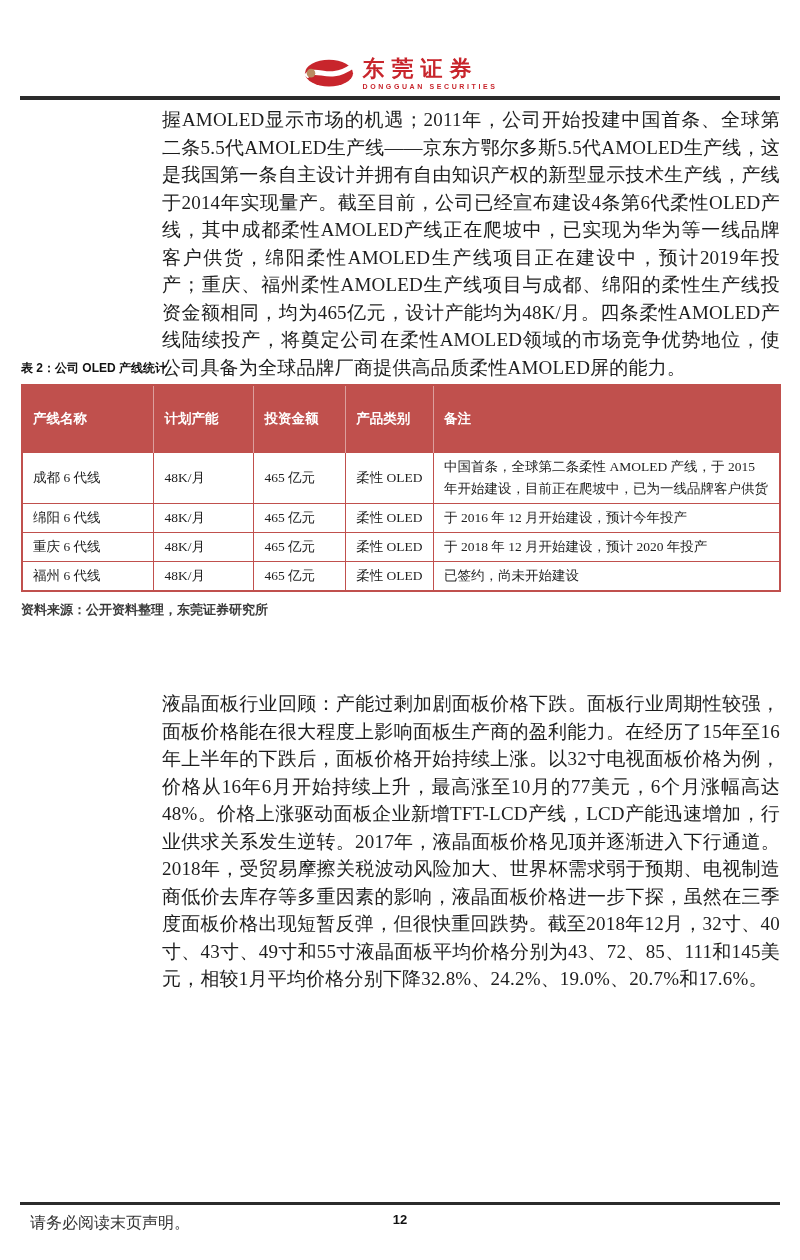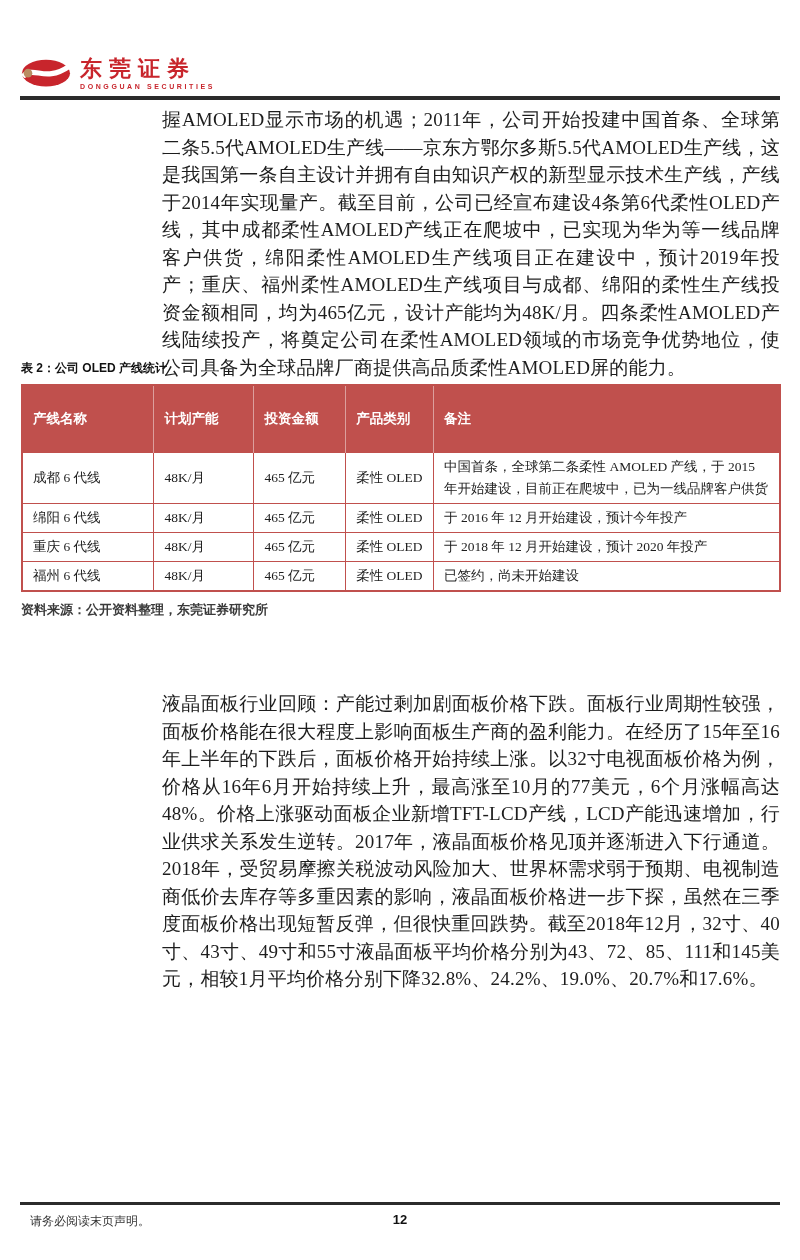--- a/index.html
+++ b/index.html
@@ -6,21 +6,21 @@
   html,body { background:#e9e9e9; }
   .page {
     width:800px; height:1260px; margin:0 auto; background:#ffffff;
     position:relative; overflow:hidden;
     font-family:"Liberation Serif","DejaVu Serif",serif;
     color:#1c1c1c;
   }
   
   .header {
     position:absolute; top:54px; left:20px; right:20px;
-    display:flex; justify-content:flex-start; align-items:flex-end;
+    display:flex; justify-content:center; align-items:flex-end;
     padding-bottom:4px;
     border-bottom:4px solid var(--rule-dark,#2b2b2b);
     height:46px;
   }
   .brand { display:flex; align-items:center; gap:8px; }
   .brand-emblem { width:52px; height:36px; }
   .brand-text { display:flex; flex-direction:column; line-height:1; }
   .brand-cn {
     color:var(--brand-red,#c8252c); font-weight:bold; font-size:22px;
     letter-spacing:7px; font-family:"Liberation Serif",serif;
@@ -86,21 +86,21 @@
   }
   
   .footer {
     position:absolute; left:20px; right:20px; bottom:26px;
     border-top:3px solid var(--rule-dark,#2b2b2b);
     padding-top:7px; height:32px;
   }
   .footer-disclaimer {
     position:absolute; left:10px; top:8px;
     font-family:"Liberation Sans","DejaVu Sans",sans-serif;
-    font-size:12px; color:#333;text-align:right;
+    font-size:16px; color:#333;text-align:right;
   }
   .footer-page {
     position:absolute; left:0; right:0; top:7px; text-align:center;
     font-family:"Liberation Sans","DejaVu Sans",sans-serif;
     font-weight:bold; font-size:13px; color:#111;
   }
 </style>
 </head>
 <body>
 

